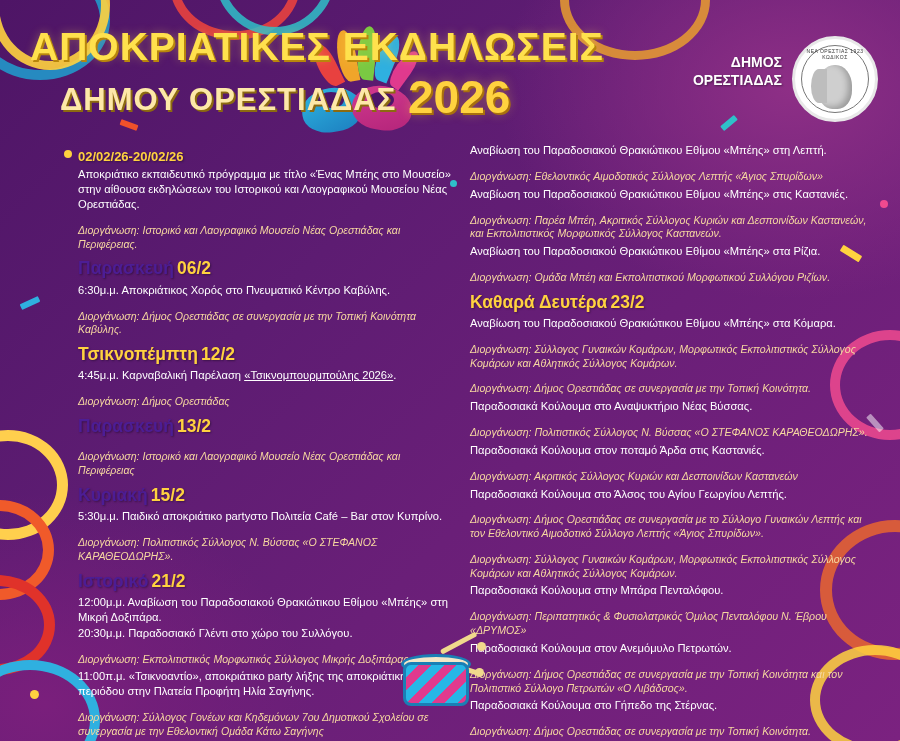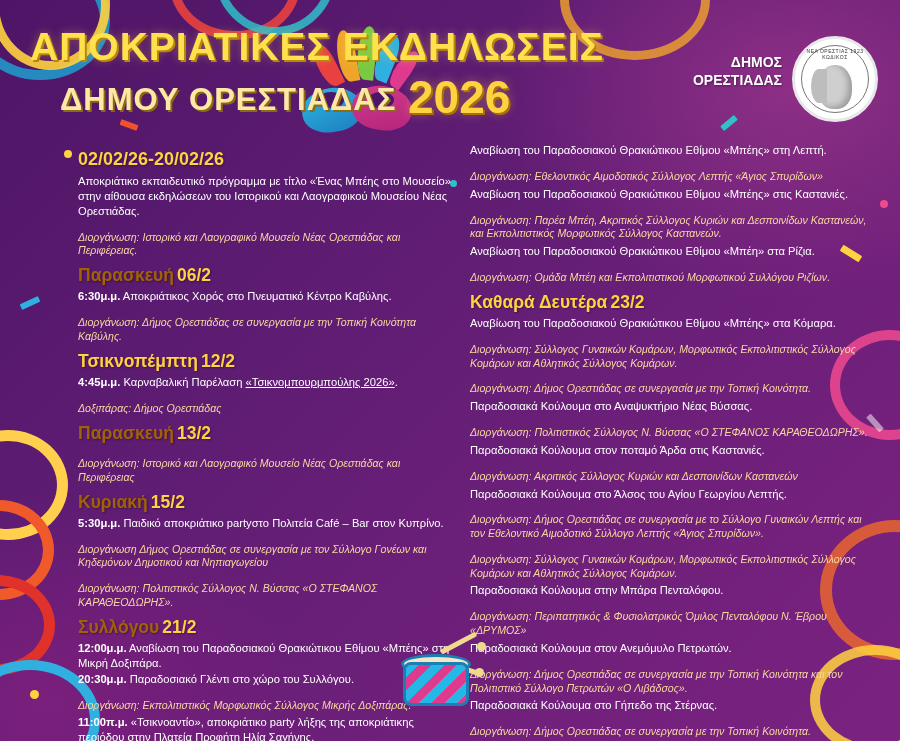--- a/index.html
+++ b/index.html
@@ -93,32 +93,32 @@
   .mask .hole.r { left:68px; }
   .plume { position:absolute; border-radius:50% 50% 0 50%; }
 
   
   .col { position:absolute; top:142px; font-size:11.2px; line-height:1.33; }
   .col.left  { left:78px;  width:380px; }
   .col.right { left:470px; width:398px; }
 
   .dateline { margin:6px 0 2px; }
   .dateline .lbl {
-    font-size:17.5px; font-weight:bold; color:#a16207;
+    font-size:17.5px; font-weight:bold; color:#4c1d95;
     text-shadow:1px 1px 2px rgba(0,0,0,.35);
   }
   .dateline .num {
     font-size:17.5px; font-weight:bold; color:#ffd23f;
     text-shadow:1px 1px 2px rgba(0,0,0,.35);
   }
   .dateline.hl .lbl { color:#ffd23f; }
-  .dateline.range .num { font-size:18px; }
+  .dateline.range .num { font-size:13px; }
 
   .p { margin:1px 0 1px; color:#ffffff; }
-  .p .b { font-weight:bold; }
+  .p .b { font-weight:normal; }
   .org { margin:12px 0 3px; font-style:italic; color:#f6d7a0; font-size:10.6px; line-height:1.3; }
   .u { text-decoration: underline; }
 
   
   .drum { position:absolute; left:395px; top:640px; width:92px; height:78px; }
   .drum .body {
     position:absolute; left:8px; top:22px; width:66px; height:44px;
     border-radius:8px;
     background: repeating-linear-gradient(135deg,#27b7e6 0 9px,#e03a8e 9px 18px);
     border:3px solid #1a7fb5;
@@ -195,40 +195,39 @@
 
 <div class="col left" id="col-left">
     <div class="dateline range"><span class="num">02/02/26-20/02/26</span></div>
     <div class="p"><span>Αποκριάτικο εκπαιδευτικό πρόγραμμα με τίτλο «Ένας Μπέης στο Μουσείο» στην αίθουσα εκδηλώσεων του Ιστορικού και Λαογραφικού Μουσείου Νέας Ορεστιάδας.</span></div>
     <div class="org">Διοργάνωση: Ιστορικό και Λαογραφικό Μουσείο Νέας Ορεστιάδας και Περιφέρειας.</div>
     <div class="dateline"><span class="lbl">Παρασκευή</span> <span class="num">06/2</span></div>
     <div class="p"><span class="b">6:30μ.μ.</span> <span>Αποκριάτικος Χορός στο Πνευματικό Κέντρο Καβύλης.</span></div>
     <div class="org">Διοργάνωση: Δήμος Ορεστιάδας σε συνεργασία με την Τοπική Κοινότητα Καβύλης.</div>
     <div class="dateline hl"><span class="lbl">Τσικνοπέμπτη</span> <span class="num">12/2</span></div>
     <div class="p"><span class="b">4:45μ.μ.</span> <span>Καρναβαλική Παρέλαση <span class="u">«Τσικνομπουρμπούλης 2026»</span>.</span></div>
-    <div class="org">Δοξιπάρας: Δήμος Ορεστιάδας</div>
+    <div class="org">Διοργάνωση: Δήμος Ορεστιάδας</div>
     <div class="dateline"><span class="lbl">Παρασκευή</span> <span class="num">13/2</span></div>
     <div class="org">Διοργάνωση: Ιστορικό και Λαογραφικό Μουσείο Νέας Ορεστιάδας και Περιφέρειας</div>
     <div class="dateline"><span class="lbl">Κυριακή</span> <span class="num">15/2</span></div>
     <div class="p"><span class="b">5:30μ.μ.</span> <span>Παιδικό αποκριάτικο partyστο Πολιτεία Café – Bar στον Κυπρίνο.</span></div>
-    <div class="org">Διοργάνωση Δήμος Ορεστιάδας σε συνεργασία με τον Σύλλογο Γονέων και Κηδεμόνων Δημοτικού και Νηπιαγωγείου</div>
     <div class="org">Διοργάνωση: Πολιτιστικός Σύλλογος Ν. Βύσσας «Ο ΣΤΕΦΑΝΟΣ ΚΑΡΑΘΕΟΔΩΡΗΣ».</div>
-    <div class="dateline"><span class="lbl">Συλλόγου</span> <span class="num">21/2</span></div>
+    <div class="dateline"><span class="lbl">Ιστορικό</span> <span class="num">21/2</span></div>
     <div class="p"><span class="b">12:00μ.μ.</span> <span>Αναβίωση του Παραδοσιακού Θρακιώτικου Εθίμου «Μπέης» στη Μικρή Δοξιπάρα.</span></div>
     <div class="p"><span class="b">20:30μ.μ.</span> <span>Παραδοσιακό Γλέντι στο χώρο του Συλλόγου.</span></div>
     <div class="org">Διοργάνωση: Εκπολιτιστικός Μορφωτικός Σύλλογος Μικρής Δοξιπάρας.</div>
     <div class="p"><span class="b">11:00π.μ.</span> <span>«Τσικνοαντίο», αποκριάτικο party λήξης της αποκριάτικης περιόδου στην Πλατεία Προφήτη Ηλία Σαγήνης.</span></div>
     <div class="org">Διοργάνωση:  Σύλλογος Γονέων και Κηδεμόνων 7ου Δημοτικού Σχολείου σε συνεργασία με την Εθελοντική Ομάδα Κάτω Σαγήνης</div>
   </div>
 <div class="col right" id="col-right">
     <div class="p"><span>Αναβίωση του Παραδοσιακού Θρακιώτικου Εθίμου «Μπέης» στη Λεπτή.</span></div>
     <div class="org">Διοργάνωση: Εθελοντικός Αιμοδοτικός Σύλλογος Λεπτής «Άγιος Σπυρίδων»</div>
     <div class="p"><span>Αναβίωση του Παραδοσιακού Θρακιώτικου Εθίμου «Μπέης» στις Καστανιές.</span></div>
     <div class="org">Διοργάνωση: Παρέα Μπέη, Ακριτικός Σύλλογος Κυριών και Δεσποινίδων Καστανεών, και Εκπολιτιστικός Μορφωτικός Σύλλογος Καστανεών.</div>
-    <div class="p"><span>Αναβίωση του Παραδοσιακού Θρακιώτικου Εθίμου «Μπέη» στα Ρίζια.</span></div>
+    <div class="p"><span>Αναβίωση του Παραδοσιακού Θρακιώτικου Εθίμου «Μπέης» στα Ρίζια.</span></div>
     <div class="org">Διοργάνωση: Ομάδα Μπέη και Εκπολιτιστικού Μορφωτικού Συλλόγου Ριζίων.</div>
     <div class="dateline hl"><span class="lbl">Καθαρά Δευτέρα</span> <span class="num">23/2</span></div>
     <div class="p"><span>Αναβίωση του Παραδοσιακού Θρακιώτικου Εθίμου «Μπέης» στα Κόμαρα.</span></div>
     <div class="org">Διοργάνωση: Σύλλογος Γυναικών Κομάρων, Μορφωτικός Εκπολιτιστικός Σύλλογος Κομάρων και Αθλητικός Σύλλογος Κομάρων.</div>
     <div class="org">Διοργάνωση: Δήμος Ορεστιάδας σε συνεργασία με την Τοπική Κοινότητα.</div>
     <div class="p"><span>Παραδοσιακά Κούλουμα στο Αναψυκτήριο Νέας Βύσσας.</span></div>
     <div class="org">Διοργάνωση: Πολιτιστικός Σύλλογος Ν. Βύσσας «Ο ΣΤΕΦΑΝΟΣ ΚΑΡΑΘΕΟΔΩΡΗΣ».</div>
     <div class="p"><span>Παραδοσιακά Κούλουμα στον ποταμό Άρδα στις Καστανιές.</span></div>
     <div class="org">Διοργάνωση: Ακριτικός Σύλλογος Κυριών και Δεσποινίδων Καστανεών</div>
     <div class="p"><span>Παραδοσιακά Κούλουμα στο Άλσος του Αγίου Γεωργίου Λεπτής.</span></div>

